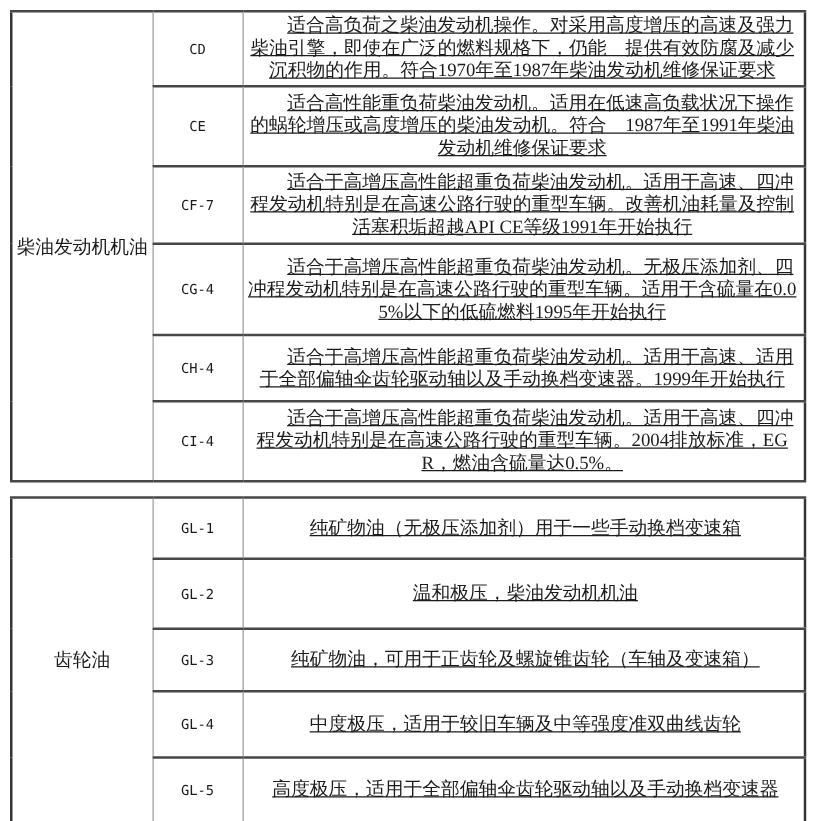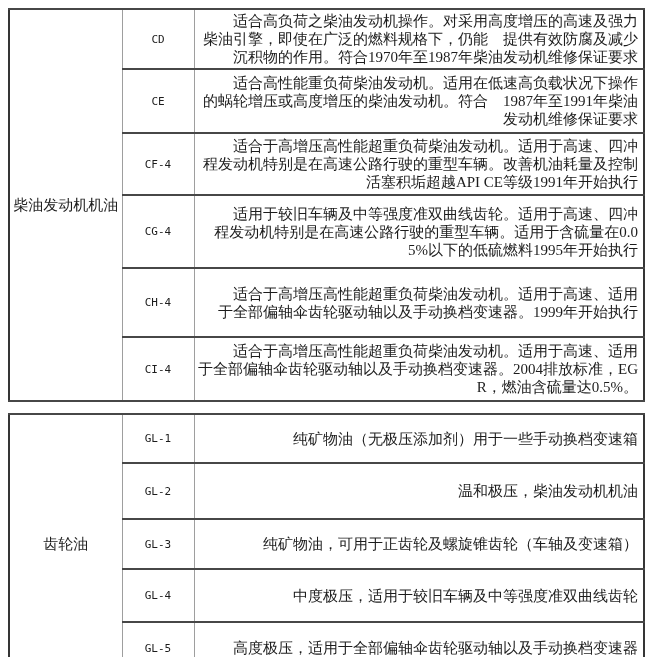--- a/index.html
+++ b/index.html
@@ -45,34 +45,35 @@
     font-family: "DejaVu Sans Mono", "Liberation Mono", monospace;
     font-size: 11px;
     padding: 0;
   }
   td.desc {
     vertical-align: middle;
     font-size: 15px;
     line-height: 18px;
     padding: 2px 5px 2px 3px;
     text-indent: 29px;
-    text-align: right;
+    text-align: center;
     word-break: break-all;
+    text-decoration: underline;
   }
   table.gear td.desc {
     text-indent: 0;
     padding-left: 8px;
   }
 
   
   table.diesel tr:nth-child(1) { height: 54px; }
   table.diesel tr:nth-child(2) { height: 64px; }
   table.diesel tr:nth-child(3) { height: 62px; }
   table.diesel tr:nth-child(4) { height: 73px; }
-  table.diesel tr:nth-child(5) { height: 69px; }
+  table.diesel tr:nth-child(5) { height: 53px; }
   table.diesel tr:nth-child(6) { height: 64px; }
 
   table.gear tr:nth-child(1) { height: 49px; }
   table.gear tr:nth-child(2) { height: 56px; }
   table.gear tr:nth-child(3) { height: 50px; margin-top: 28px; }
   table.gear tr:nth-child(4) { height: 53px; }
   table.gear tr:nth-child(5) { height: 52px; margin-top: 38px; }
 
   col.c1 { width: 113px; }
   col.c2 { width: 72px; }
@@ -93,34 +94,34 @@
       <tr>
         <td class="cat" rowspan="6">柴油发动机机油</td>
         <td class="code">CD</td>
         <td class="desc">适合高负荷之柴油发动机操作。对采用高度增压的高速及强力柴油引擎，即使在广泛的燃料规格下，仍能　提供有效防腐及减少沉积物的作用。符合1970年至1987年柴油发动机维修保证要求</td>
       </tr>
       <tr>
         <td class="code">CE</td>
         <td class="desc">适合高性能重负荷柴油发动机。适用在低速高负载状况下操作的蜗轮增压或高度增压的柴油发动机。符合　1987年至1991年柴油发动机维修保证要求</td>
       </tr>
       <tr>
-        <td class="code">CF-4</td>
+        <td class="code">CF-7</td>
         <td class="desc">适合于高增压高性能超重负荷柴油发动机。适用于高速、四冲程发动机特别是在高速公路行驶的重型车辆。改善机油耗量及控制活塞积垢超越API CE等级1991年开始执行</td>
       </tr>
       <tr>
         <td class="code">CG-4</td>
-        <td class="desc">适用于较旧车辆及中等强度准双曲线齿轮。适用于高速、四冲程发动机特别是在高速公路行驶的重型车辆。适用于含硫量在0.05%以下的低硫燃料1995年开始执行</td>
+        <td class="desc">适合于高增压高性能超重负荷柴油发动机。无极压添加剂、四冲程发动机特别是在高速公路行驶的重型车辆。适用于含硫量在0.05%以下的低硫燃料1995年开始执行</td>
       </tr>
       <tr>
         <td class="code">CH-4</td>
         <td class="desc">适合于高增压高性能超重负荷柴油发动机。适用于高速、适用于全部偏轴伞齿轮驱动轴以及手动换档变速器。1999年开始执行</td>
       </tr>
       <tr>
         <td class="code">CI-4</td>
-        <td class="desc">适合于高增压高性能超重负荷柴油发动机。适用于高速、适用于全部偏轴伞齿轮驱动轴以及手动换档变速器。2004排放标准，EGR，燃油含硫量达0.5%。</td>
+        <td class="desc">适合于高增压高性能超重负荷柴油发动机。适用于高速、四冲程发动机特别是在高速公路行驶的重型车辆。2004排放标准，EGR，燃油含硫量达0.5%。</td>
       </tr>
     </tbody>
   </table>
 
   <table class="oil gear">
     <colgroup>
         <col class="c1">
         <col class="c2">
         <col class="c3">
       </colgroup>

